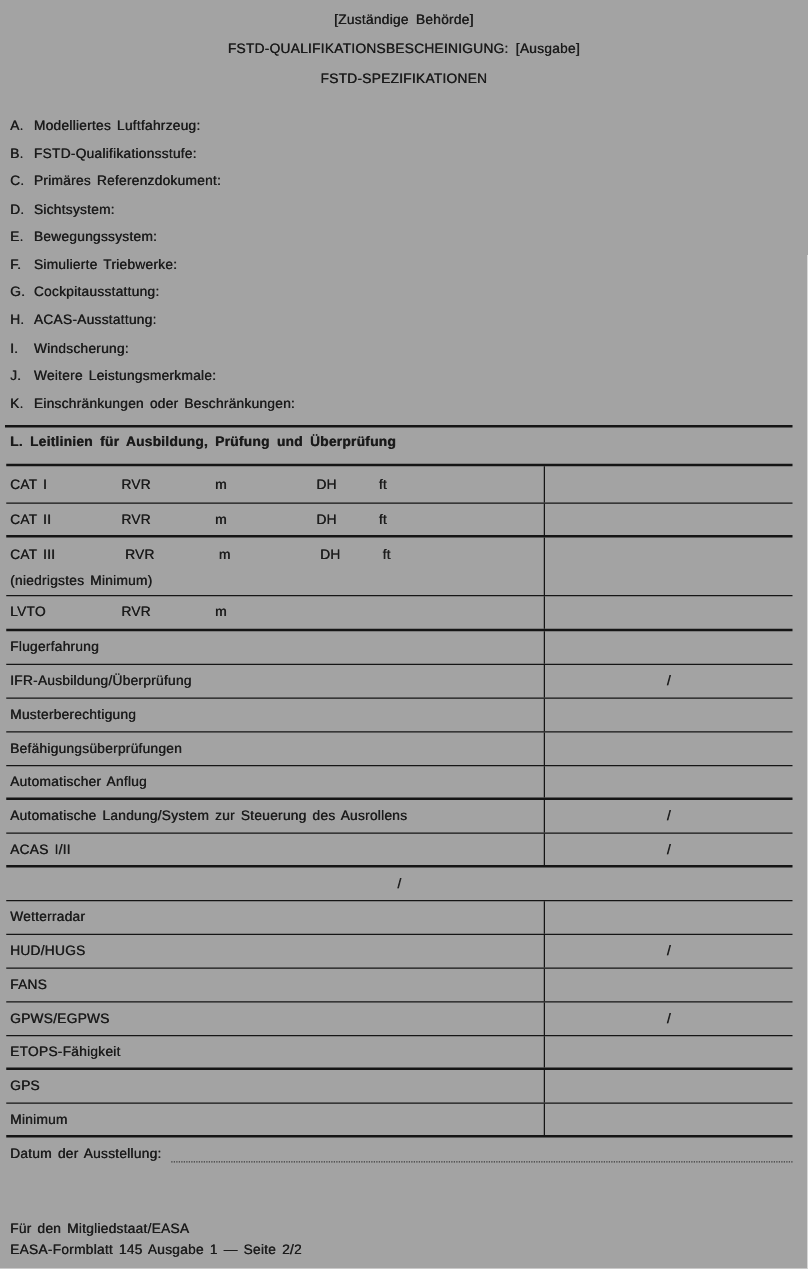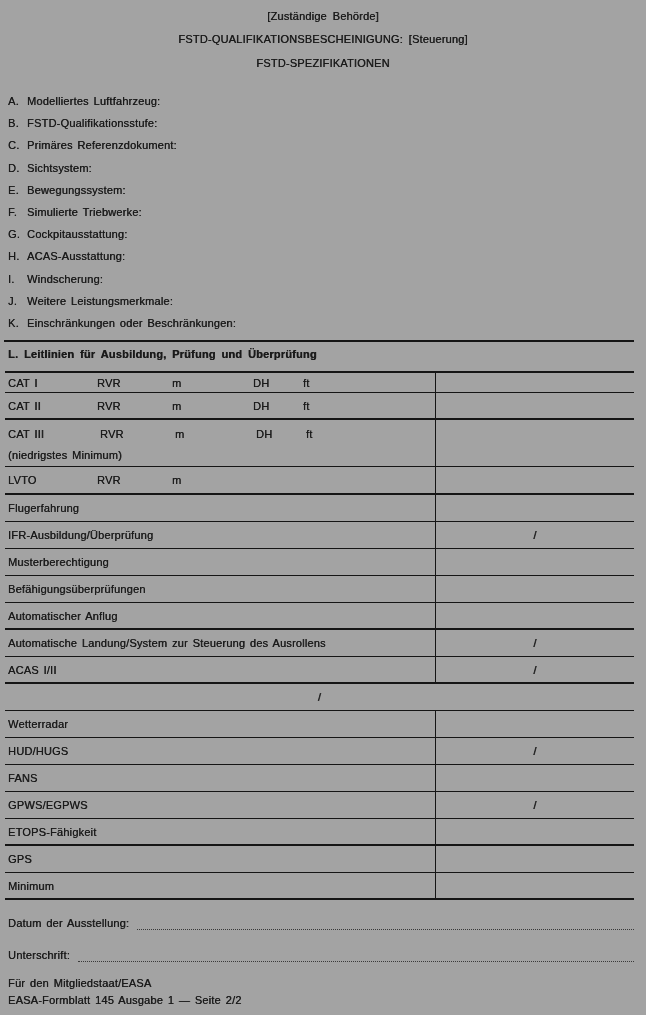--- a/index.html
+++ b/index.html
@@ -26,21 +26,21 @@
   .spec-letter { width:19px; flex:0 0 19px; }
 
   
   .divider { position:absolute; top:340px; left:4px; width:630px; border-top:2px solid #151515; }
   .sec-heading { position:absolute; top:348px; left:8px; font-weight:bold; word-spacing:2.5px; }
 
   
   .spec-table { position:absolute; top:371px; left:5px; width:629px; border-top:2px solid #151515; }
   .trow { display:flex; border-bottom:1px solid #151515; }
   .trow.thick { border-bottom-width:2px; }
-  .r26 { height:20px; } .r27 { height:27px; } .r28 { height:28px; } .r47 { height:47px; }
+  .r26 { height:30px; } .r27 { height:27px; } .r28 { height:28px; } .r47 { height:47px; }
   .cl { flex:0 0 431px; position:relative; display:flex; align-items:center;
         padding-left:3px; border-right:1px solid #151515; }
   .cl-block { display:block; padding-top:3px; }
   .subrow { position:relative; height:22px; line-height:22px; }
   .note { line-height:20px; }
   .sub { position:absolute; top:50%; transform:translateY(-50%); }
   .c1 { left:92px; } .c2 { left:167px; } .c3 { left:233px;padding-left:15px; } .c4 { left:298px; }
   .cr { flex:1; display:flex; align-items:center; justify-content:center; }
 
   
@@ -52,21 +52,21 @@
 
   
   .footer { position:absolute; top:975px; left:8px; line-height:17.4px; }
 </style>
 </head>
 <body>
 
 <div class="page">
 
   <div class="hdr-line hdr-1">[Zuständige Behörde]</div>
-  <div class="hdr-line hdr-2">FSTD-QUALIFIKATIONSBESCHEINIGUNG: [Steuerung]</div>
+  <div class="hdr-line hdr-2">FSTD-QUALIFIKATIONSBESCHEINIGUNG: [Ausgabe]</div>
   <div class="hdr-line hdr-3">FSTD-SPEZIFIKATIONEN</div>
 
   <ul class="spec-list">
     <li class="spec-item">
         <span class="spec-letter">A.</span>
         <span>Modelliertes Luftfahrzeug:</span>
       </li>
     <li class="spec-item">
         <span class="spec-letter">B.</span>
         <span>FSTD-Qualifikationsstufe:</span>
@@ -298,23 +298,19 @@
           <span></span>
         </div>
     </div>
 
   </div>
 
   <div class="sig-row sig-date">
     <span class="sig-label">Datum der Ausstellung:</span>
     <span class="dotted-line"></span>
   </div>
-  <div class="sig-row sig-sign">
-    <span class="sig-label">Unterschrift:</span>
-    <span class="dotted-line"></span>
-  </div>
 
   <div class="footer">
     <div>Für den Mitgliedstaat/EASA</div>
     <div>EASA-Formblatt 145 Ausgabe 1 — Seite 2/2</div>
   </div>
 
 </div>
 
 </body></html>

